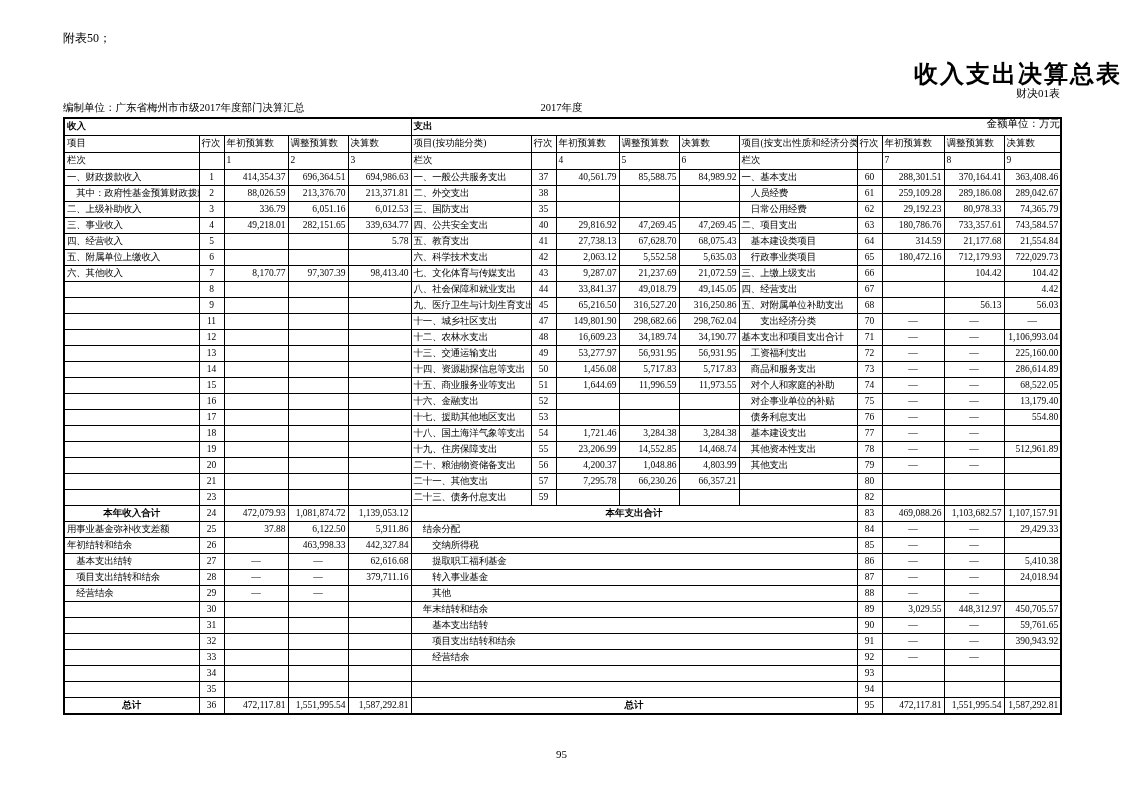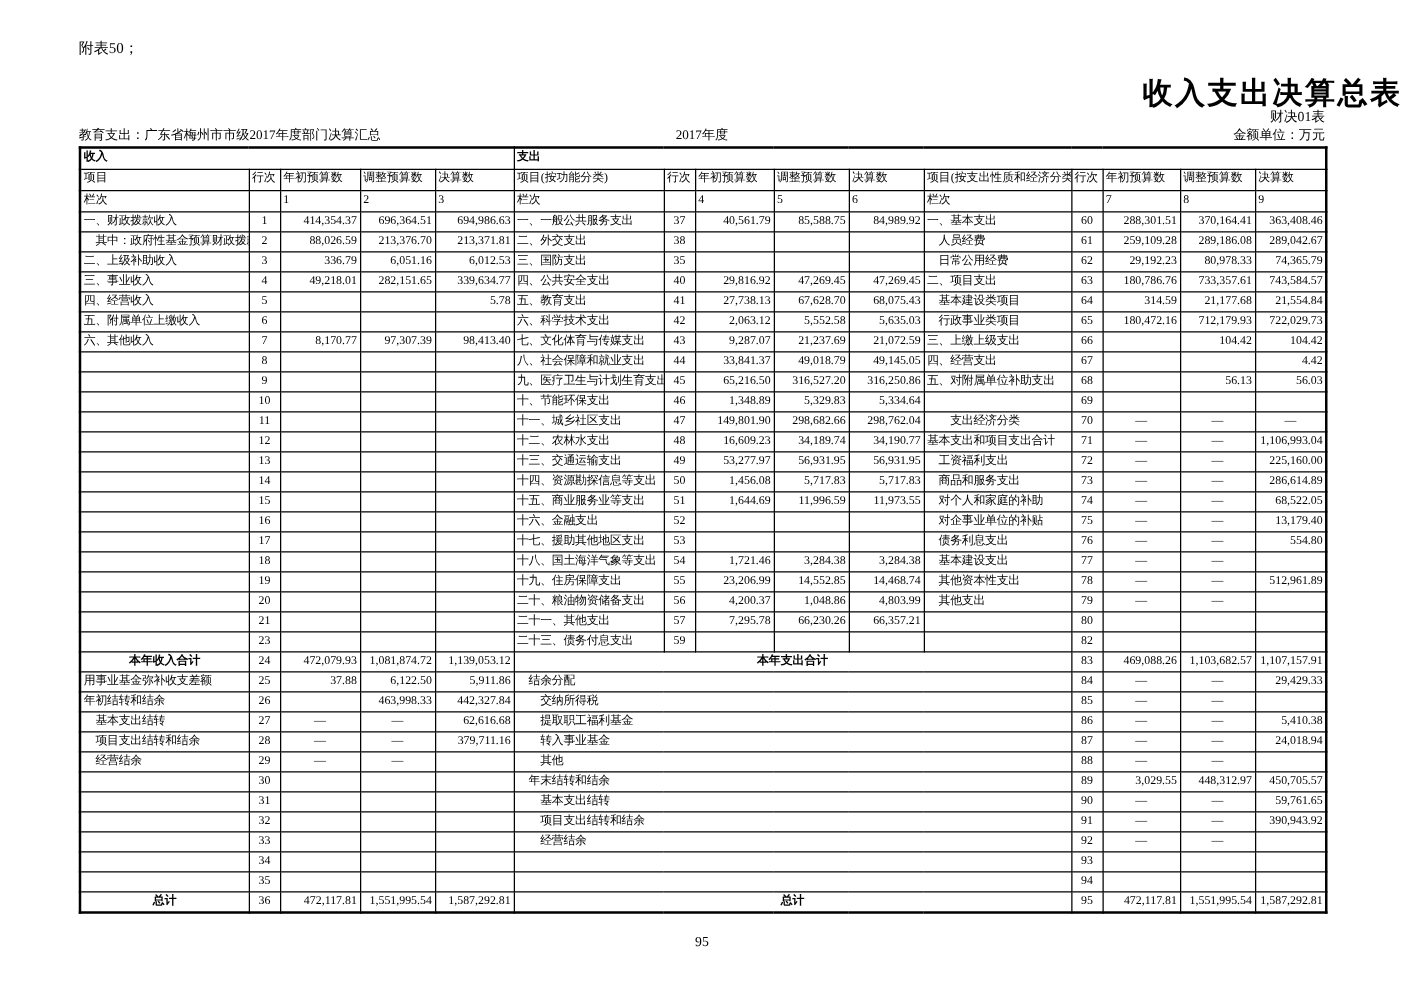--- a/index.html
+++ b/index.html
@@ -8,21 +8,21 @@
     font-family:"Liberation Serif","DejaVu Serif",serif;
     position:relative;overflow:hidden;
   }
   .annex{position:absolute;left:63px;top:30px;font-size:12px;}
   .title{position:absolute;left:0;right:0;top:58px;margin:0;text-align:right;
          font-size:24px;font-weight:bold;letter-spacing:2px;}
   .form-code{position:absolute;right:62px;top:86px;font-size:11px;}
   .meta{position:absolute;left:63px;top:101px;width:997px;height:15px;font-size:10.5px;}
   .m-left{position:absolute;left:0;top:0;}
   .m-center{position:absolute;left:50%;top:0;transform:translateX(-50%);}
-  .m-right{position:absolute;right:0;top:0;}
+  .m-right{position:absolute;right:0;top:16px;}
   table.tbl{position:absolute;left:63px;top:117px;width:997px;
     border-collapse:collapse;table-layout:fixed;border:2px solid #000;}
   .tbl td{border:1px solid #000;height:15px;padding:0 2px;font-size:9.5px;
     white-space:nowrap;overflow:hidden;line-height:1.05;}
   .tbl thead td{height:16px;}
   .hd{text-align:left;font-size:10px;}
   .b{font-weight:bold;}
   .lbl{text-align:left;font-size:9px;letter-spacing:-0.2px;}
   .rn{text-align:center;}
   .num{text-align:right;}
@@ -31,21 +31,21 @@
   .pageno{position:absolute;left:63px;top:748px;width:997px;text-align:center;font-size:11px;}
 </style>
 </head>
 <body>
 
 <div class="page">
   <div class="annex">附表50；</div>
   <h1 class="title">收入支出决算总表</h1>
   <div class="form-code">财决01表</div>
   <div class="meta">
-    <span class="m-left">教育支出：广东省梅州市市级2017年度部门决算汇总</span>
+    <span class="m-left">编制单位：广东省梅州市市级2017年度部门决算汇总</span>
     <span class="m-center">2017年度</span>
     <span class="m-right">金额单位：万元</span>
   </div>
   <table class="tbl">
     <colgroup>
         <col style="width: 135px;">
         <col style="width: 25px;">
         <col style="width: 64px;">
         <col style="width: 60px;">
         <col style="width: 63px;">
@@ -249,37 +249,20 @@
           <td class="num">316,527.20</td>
           <td class="num">316,250.86</td>
           <td class="lbl">五、对附属单位补助支出</td>
           <td class="rn">68</td>
           <td class="num"></td>
           <td class="num">56.13</td>
           <td class="num">56.03</td>
         </tr>
         <tr>
           <td class="lbl"></td>
-          <td class="rn">10</td>
-          <td class="num"></td>
-          <td class="num"></td>
-          <td class="num"></td>
-          <td class="lbl">十、节能环保支出</td>
-          <td class="rn">46</td>
-          <td class="num">1,348.89</td>
-          <td class="num">5,329.83</td>
-          <td class="num">5,334.64</td>
-          <td class="lbl"></td>
-          <td class="rn">69</td>
-          <td class="num"></td>
-          <td class="num"></td>
-          <td class="num"></td>
-        </tr>
-        <tr>
-          <td class="lbl"></td>
           <td class="rn">11</td>
           <td class="num"></td>
           <td class="num"></td>
           <td class="num"></td>
           <td class="lbl">十一、城乡社区支出</td>
           <td class="rn">47</td>
           <td class="num">149,801.90</td>
           <td class="num">298,682.66</td>
           <td class="num">298,762.04</td>
           <td class="lbl">　　支出经济分类</td>

